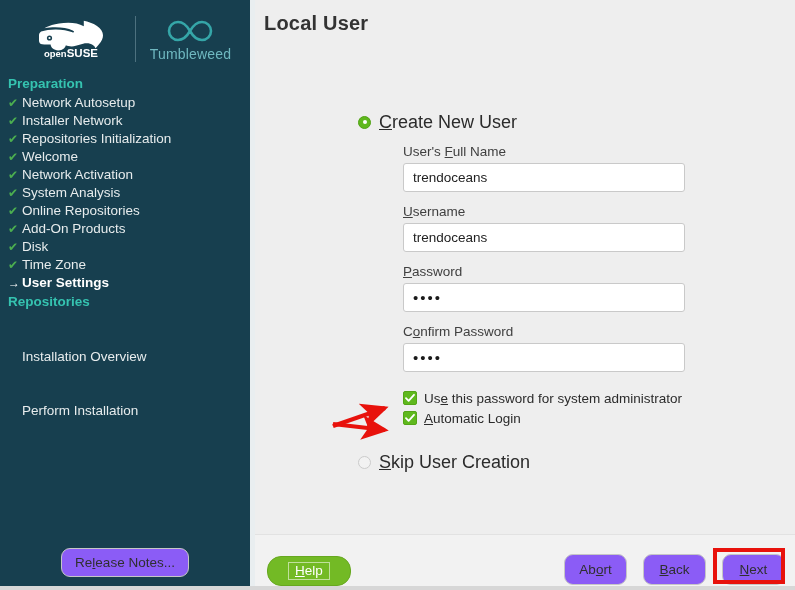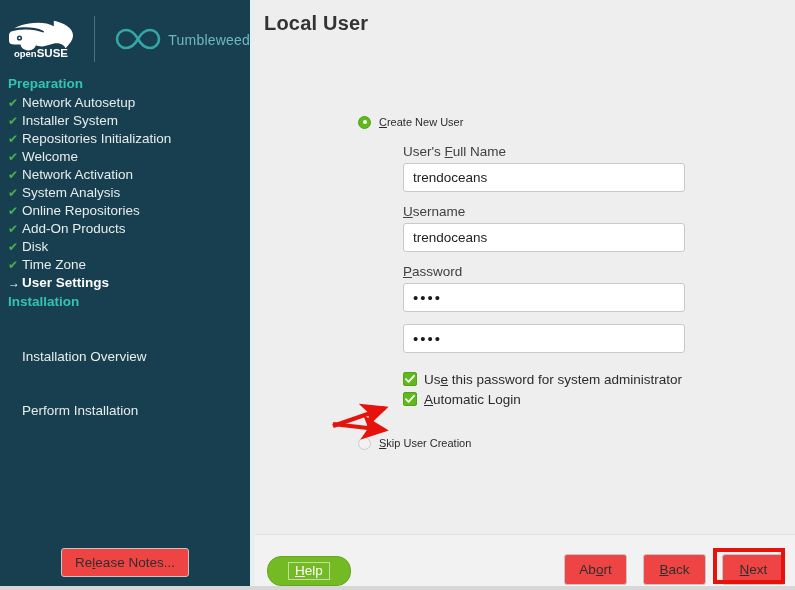--- a/index.html
+++ b/index.html
@@ -52,21 +52,21 @@
     justify-content: center;
   }
   .logo-divider {
     width: 1px;
     height: 46px;
     background: #4d717f;
     margin: 0 14px 0 12px;
   }
   .logo-tw {
     display: flex;
-    flex-direction: row;
+    flex-direction: column;
     align-items: center;
     justify-content: center;
   }
   .tw-label {
     color: #6fb8c0;
     font-size: 14px;
     letter-spacing: .2px;
     margin-top: 1px;
   }
 
@@ -115,23 +115,23 @@
     position: absolute;
     left: 0; top: 548px;
     width: 250px;
     display: flex;
     justify-content: center;
   }
   .btn {
     font-family: "Liberation Sans", "DejaVu Sans", sans-serif;
     font-size: 13.5px;
     color: #2f2f2f;
-    background: #ef4444;
+    background: #8b5cf6;
     border: 1px solid #c6c6c6;
-    border-radius: 3px;
+    border-radius: 9px;
     padding: 6px 14px;
     line-height: 15px;
     cursor: pointer;
   }
   .btn-release { padding: 6px 13px; }
 
   
   .content {
     position: absolute;
     left: 255px; top: 0;
@@ -177,21 +177,21 @@
     left: 3.5px; top: 3.5px;
     width: 4px; height: 4px;
     border-radius: 50%;
     background: #ffffff;
   }
   .radio.off {
     background: #f2f2f2;
     border: 1px solid #cbcbcb;
   }
   .radio-label {
-    font-size: 11px;
+    font-size: 18px;
     color: #2b2b2b;
   }
 
   .field {
     padding-left: 148px;
     margin-top: 12px;
   }
   .field-label {
     font-size: 13.5px;
     color: #404040;
@@ -335,21 +335,21 @@
 
     <div class="nav">
 
       <div class="nav-section">Preparation</div>
       <div class="nav-item">
         <span class="mark">✔</span>
         <span>Network Autosetup</span>
       </div>
       <div class="nav-item">
         <span class="mark">✔</span>
-        <span>Installer System</span>
+        <span>Installer Network</span>
       </div>
       <div class="nav-item">
         <span class="mark">✔</span>
         <span>Repositories Initialization</span>
       </div>
       <div class="nav-item">
         <span class="mark">✔</span>
         <span>Welcome</span>
       </div>
       <div class="nav-item">
@@ -374,21 +374,21 @@
       </div>
       <div class="nav-item">
         <span class="mark">✔</span>
         <span>Time Zone</span>
       </div>
       <div class="nav-item current">
         <span class="mark arrow">→</span>
         <span>User Settings</span>
       </div>
 
-      <div class="nav-section">Installation</div>
+      <div class="nav-section">Repositories</div>
       <div class="nav-item plain">
         <span>Installation Overview</span>
       </div>
       <div class="nav-item plain">
         <span>Perform Installation</span>
       </div>
     </div>
 
     <div class="release-wrap">
       <button class="btn btn-release">Re<u class="acc">l</u>ease Notes...</button>
@@ -418,20 +418,21 @@
       </div>
 
       <div class="field">
         <div class="field-label"><u class="acc">P</u>assword</div>
         <div class="field-input">
           <span class="dots">••••</span>
         </div>
       </div>
 
       <div class="field">
+        <div class="field-label">C<u class="acc">o</u>nfirm Password</div>
         <div class="field-input">
           <span class="dots">••••</span>
         </div>
       </div>
 
       <div class="check-row first">
         <span class="checkbox">
           <svg width="10" height="10" viewBox="0 0 10 10" aria-hidden="true">
               <path d="M1 5.2 3.6 7.8 9 1.8" fill="none" stroke="#ffffff" stroke-width="1.8" stroke-linecap="round" stroke-linejoin="round"></path>
             </svg>

